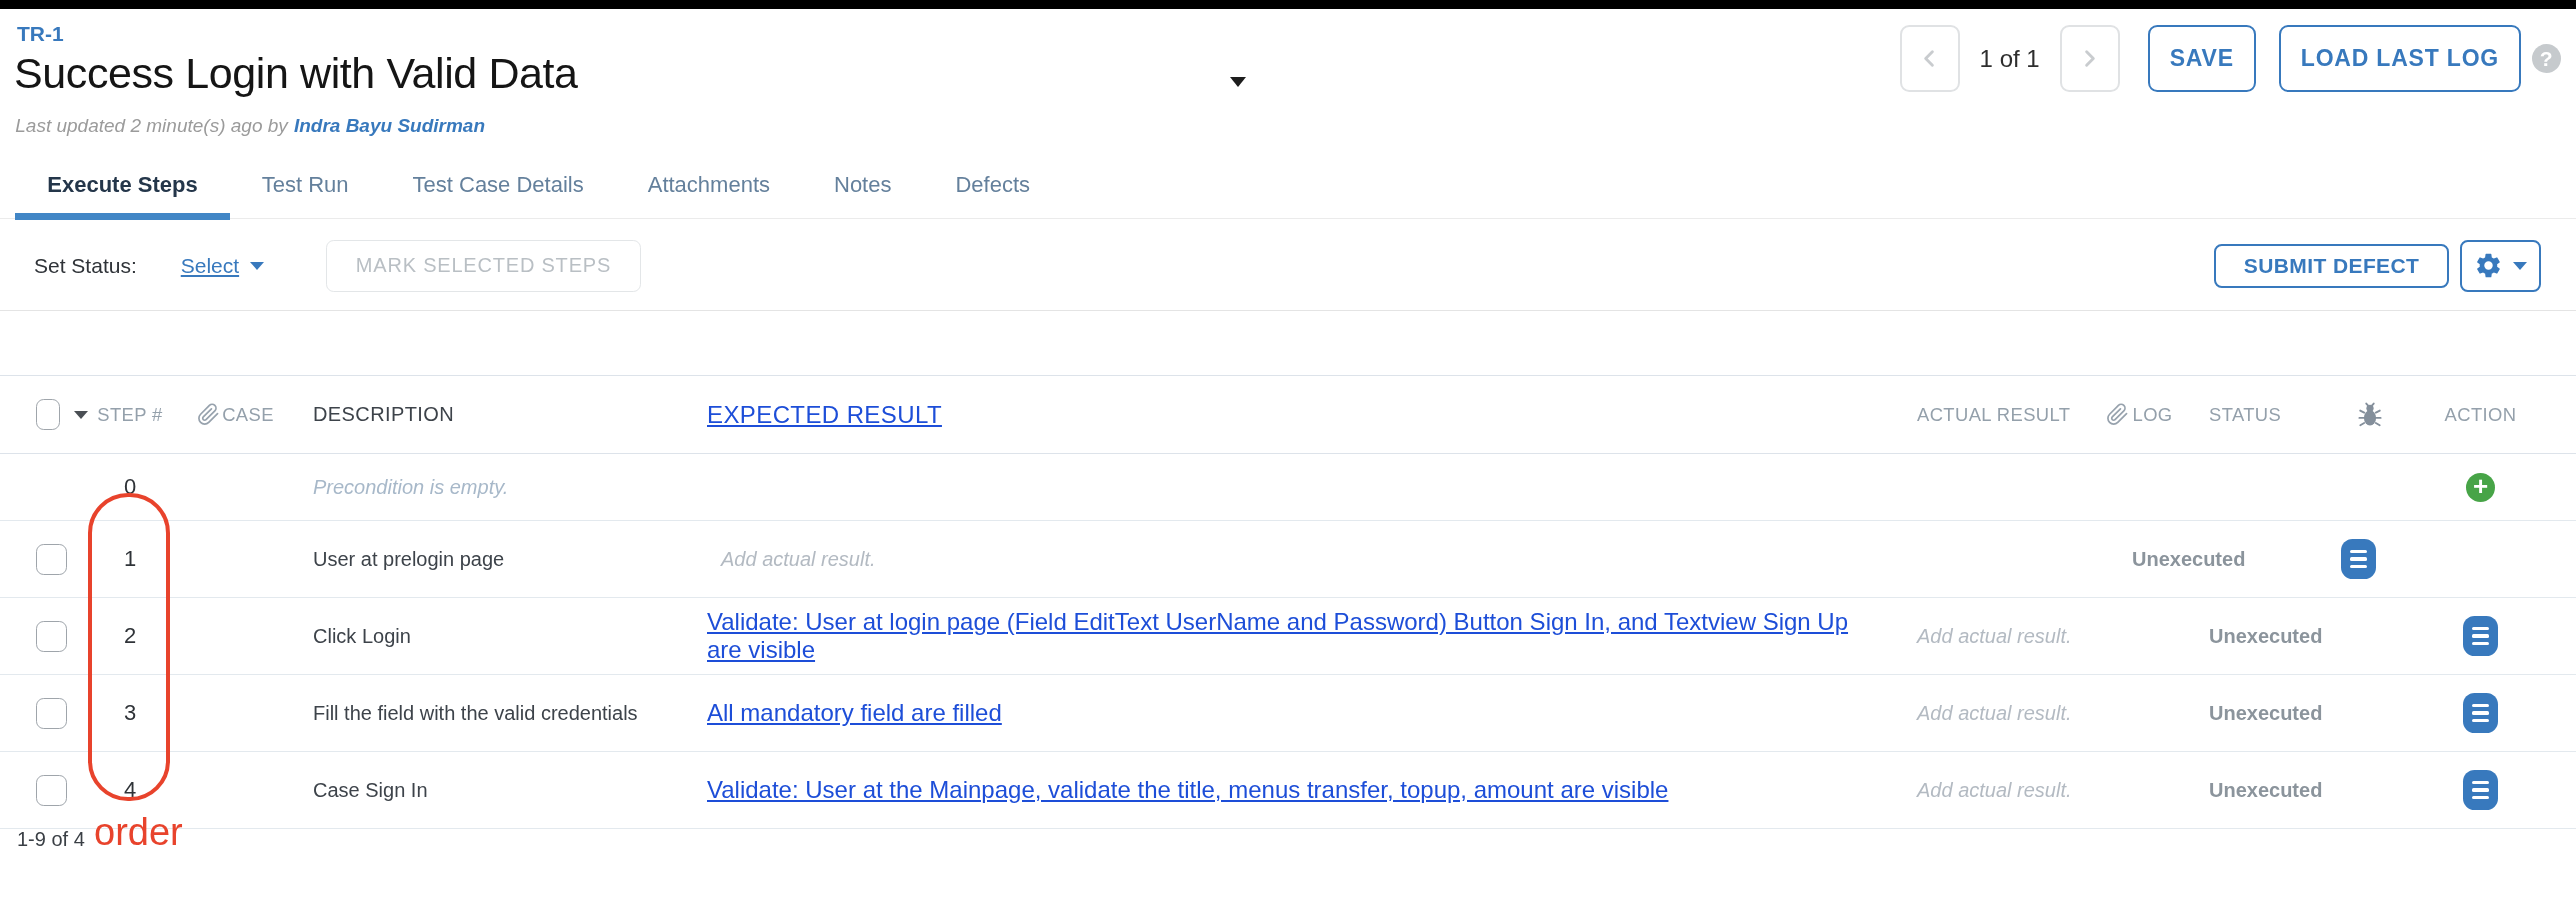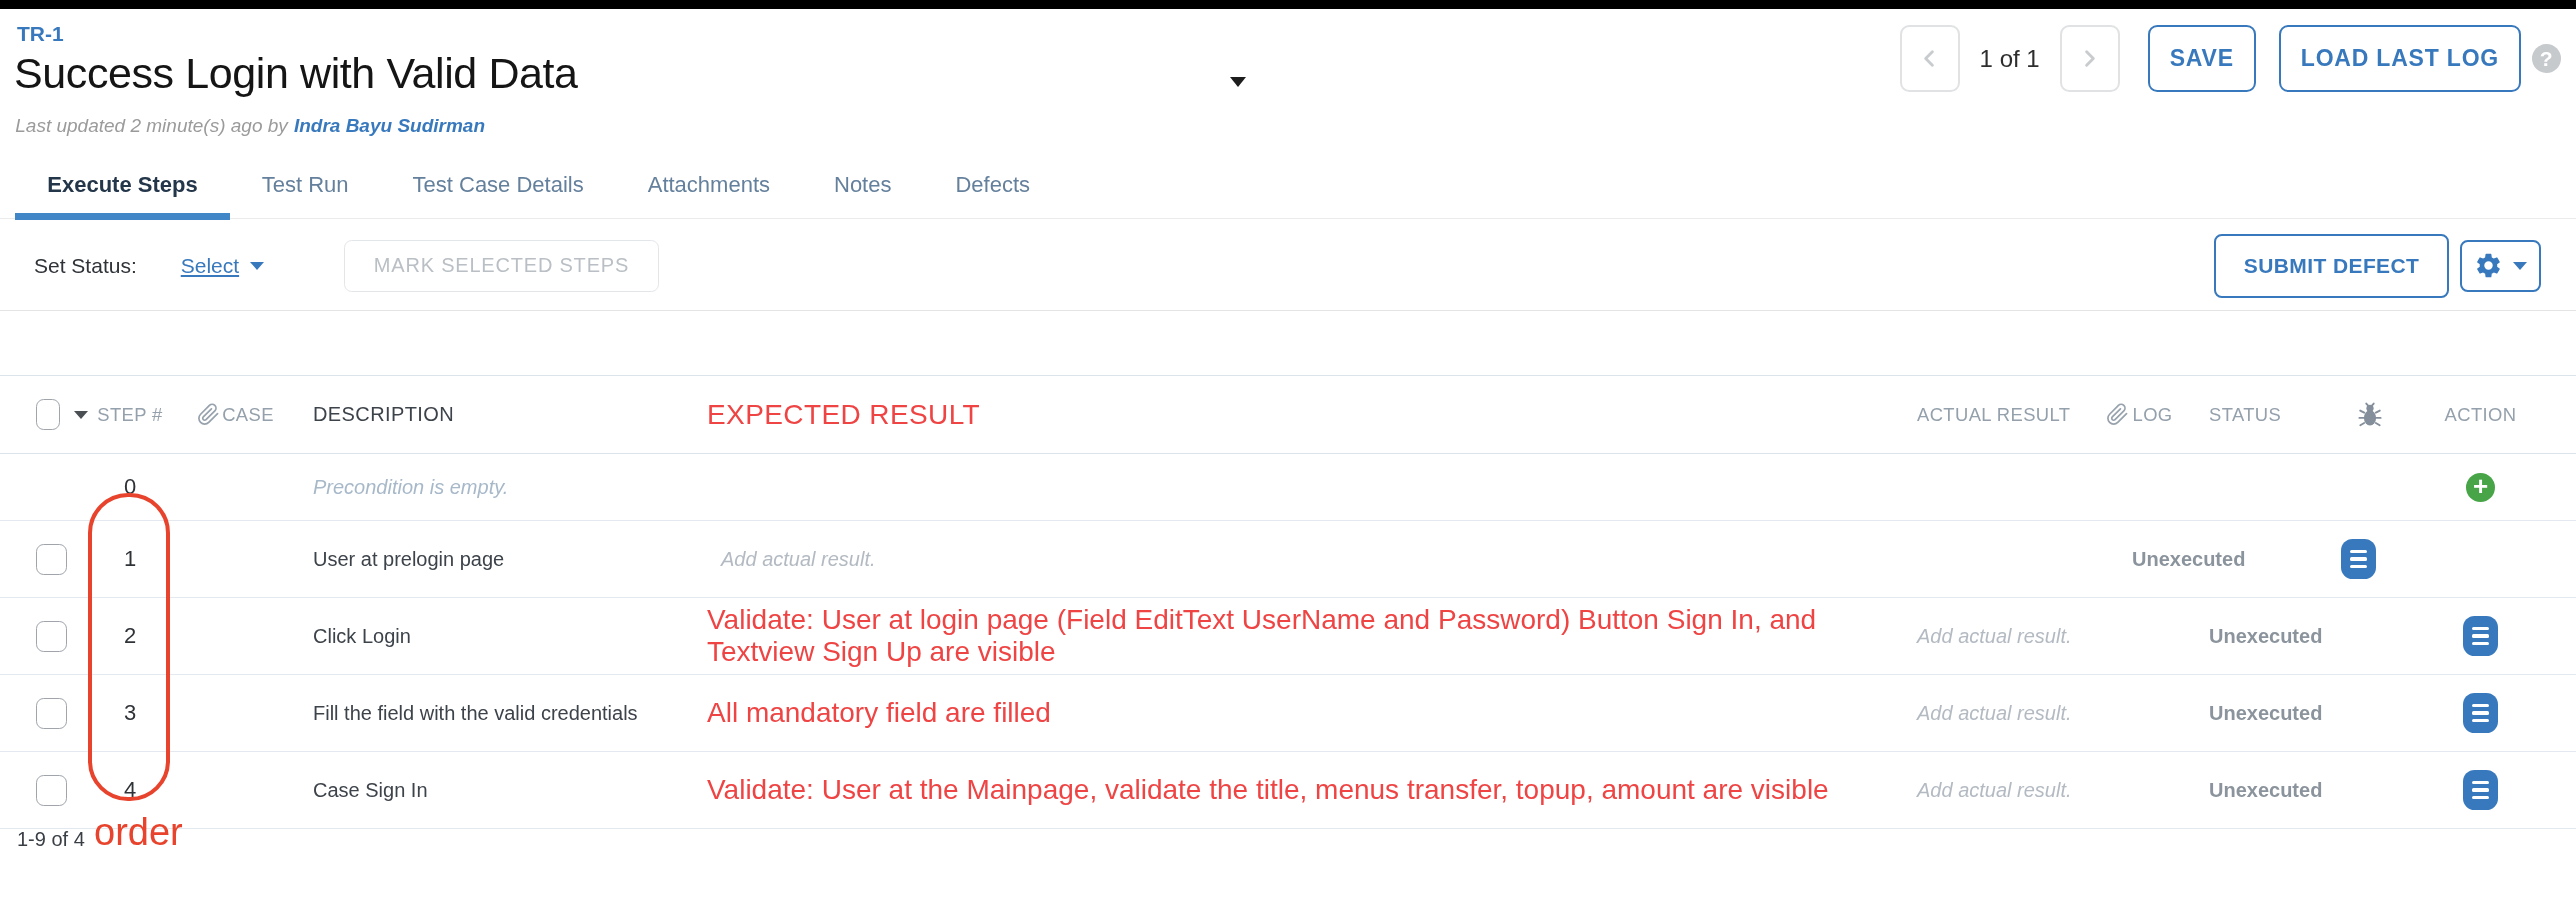--- a/index.html
+++ b/index.html
@@ -28,41 +28,41 @@
   .tabs { position:absolute; top:152px; left:0; right:0; height:67px; border-bottom:1.5px solid #ebebeb; box-sizing:border-box; display:flex; padding-left:15.3px; }
   .tab { position:relative; display:flex; align-items:center; padding:0 32px; font-size:22px; color:#64809c; cursor:pointer; white-space:nowrap; }
   .tab.active { color:#24364a; font-weight:700; }
   .tab.active::after { content:""; position:absolute; left:0; right:0; bottom:-1.5px; height:6.1px; background:#4186c6; }
 
   
   .toolbar { position:absolute; top:221px; left:0; right:0; height:90px; box-sizing:border-box; border-bottom:1.5px solid #e4e4e4; display:flex; align-items:center; }
   .set-status-label { margin-left:34px; font-size:21px; color:#2f3338; }
   .select-link { margin-left:44px; font-size:21px; color:#3879bd; text-decoration:underline; cursor:pointer; display:flex; align-items:center; }
   .caret-blue { width:0; height:0; border-left:7px solid transparent; border-right:7px solid transparent; border-top:8.4px solid #3879bd; margin-left:10.7px; }
-  .mark-btn { margin-left:80px; height:52px; box-sizing:border-box; padding:0 29px; border:1.5px solid #e3e6e8; border-radius:7.7px; background:#fff; color:#b9bfc4; font-size:20px; letter-spacing:0.8px; cursor:default; font-family:inherit; }
+  .mark-btn { margin-left:62px; height:52px; box-sizing:border-box; padding:0 29px; border:1.5px solid #e3e6e8; border-radius:7.7px; background:#fff; color:#b9bfc4; font-size:20px; letter-spacing:0.8px; cursor:default; font-family:inherit; }
   .toolbar-right { margin-left:auto; margin-right:35px; display:flex; align-items:center; }
-  .submit-defect-btn { height:64px; box-sizing:border-box; padding:0 28px; border:2.3px solid #3879bd; border-radius:7.7px; background:#fff; color:#3879bd; font-weight:700; font-size:21px; letter-spacing:0.4px; cursor:pointer; font-family:inherit; }
+  .submit-defect-btn { height:44px; box-sizing:border-box; padding:0 28px; border:2.3px solid #3879bd; border-radius:7.7px; background:#fff; color:#3879bd; font-weight:700; font-size:21px; letter-spacing:0.4px; cursor:pointer; font-family:inherit; }
   .gear-btn { margin-left:10.7px; width:81px; height:52px; box-sizing:border-box; border:2.3px solid #3879bd; border-radius:7.7px; background:#fff; display:flex; align-items:center; justify-content:center; gap:9.2px; cursor:pointer; }
 
   
   .steps-table { position:absolute; top:375px; left:0; width:2576px; }
   .trow { display:grid; grid-template-columns:88px 84px 127px 391px 1196px 215px 77px 153px 77px auto; align-items:center; border-bottom:1.5px solid #e3e9ee; box-sizing:border-box; }
   .trow.thead { height:79px; border-top:1.5px solid #dde3ea; border-bottom:1.5px solid #dde3ea; }
   .trow.pre-row { height:67px; }
   .trow.step-row { height:77px; }
 
   .hcell { font-size:18.4px; color:#94a0ab; letter-spacing:0.4px; white-space:nowrap; }
   .c-check { padding-left:36px; display:flex; align-items:center; }
   .checkbox { width:31px; height:31px; box-sizing:border-box; border:1.9px solid #9fa5ab; border-radius:7.7px; background:#fff; cursor:pointer; }
   .caret-dark { width:0; height:0; border-left:7px solid transparent; border-right:7px solid transparent; border-top:8.4px solid #4a4f54; margin-left:14px; cursor:pointer; }
   .c-step { text-align:center; }
   .step-num { font-size:22px; color:#2f3338; }
   .c-case { display:flex; align-items:center; justify-content:center; gap:2px; }
   .c-desc { padding-left:14px; font-size:20px; color:#3d434a; }
-  .c-exp { padding-left:17px; font-size:28px; color:#ef4444; }
+  .c-exp { padding-left:17px; font-size:24px; color:#1d4ed8;text-decoration:underline; }
   .c-act { padding-left:31px; }
   .placeholder-txt { font-size:20px; font-style:italic; color:#b3bac2; cursor:text; }
   .c-log { display:flex; align-items:center; justify-content:center; gap:3.1px; }
   .c-status { padding-left:31px; }
   .status-txt { font-size:20px; font-weight:700; color:#8b949c; }
   .c-bug { display:flex; justify-content:center; }
   .c-action { display:flex; justify-content:center; padding-right:23px; }
   .precondition-txt { font-size:20px; font-style:italic; color:#a7b8c9; }
 
   .plus-circle { width:29px; height:29px; border-radius:50%; background:#47a447; color:#fff; font-size:26px; font-weight:700; line-height:26px; text-align:center; cursor:pointer; }

